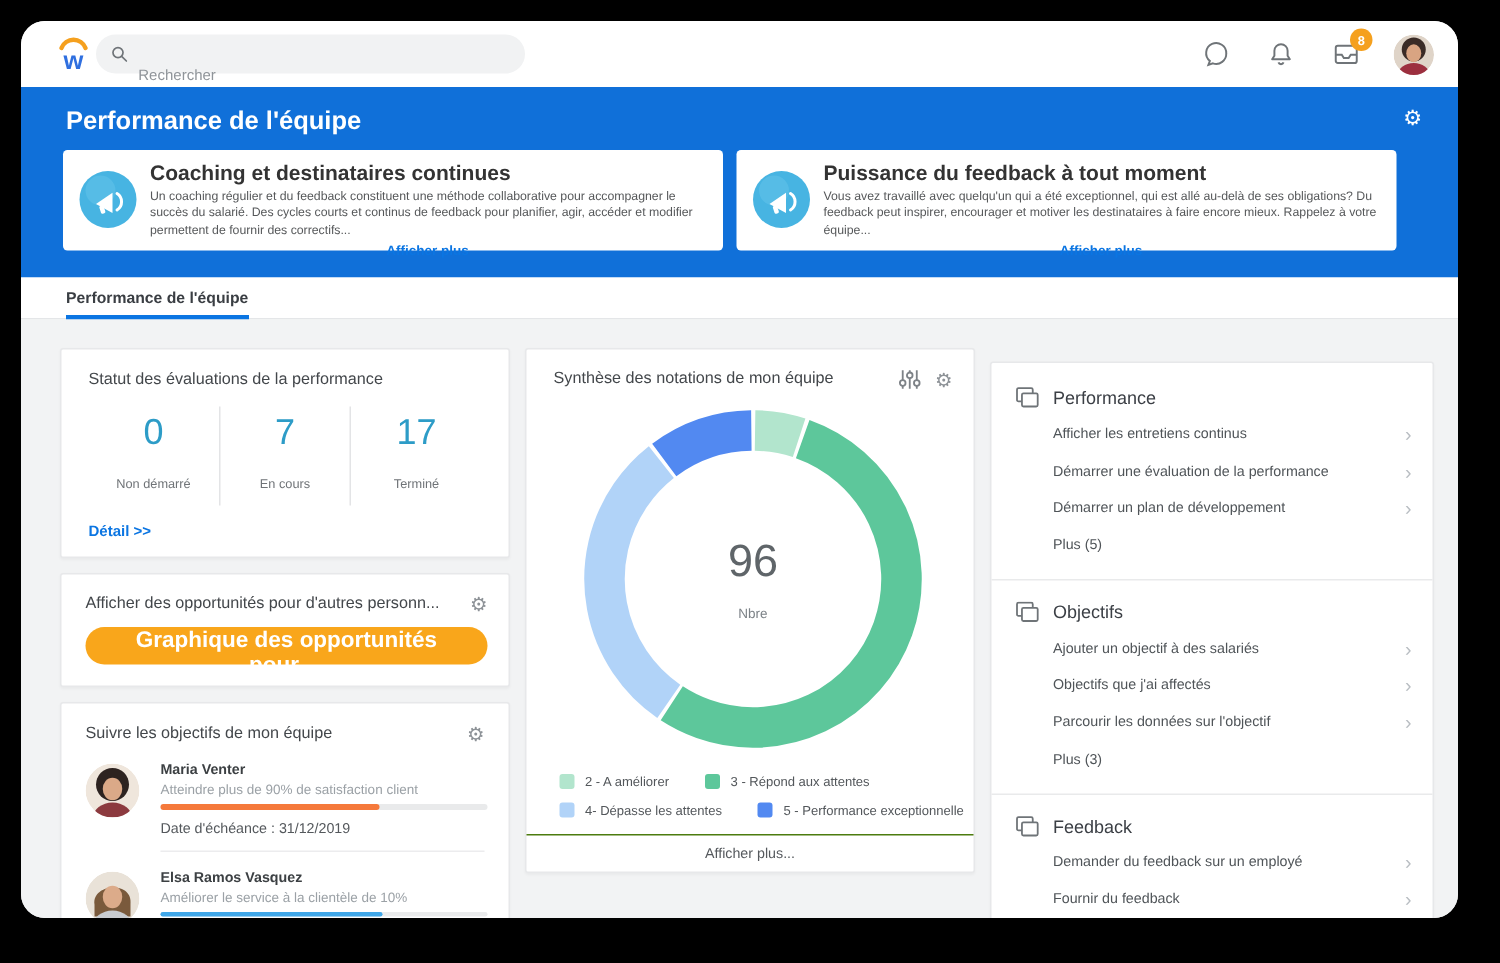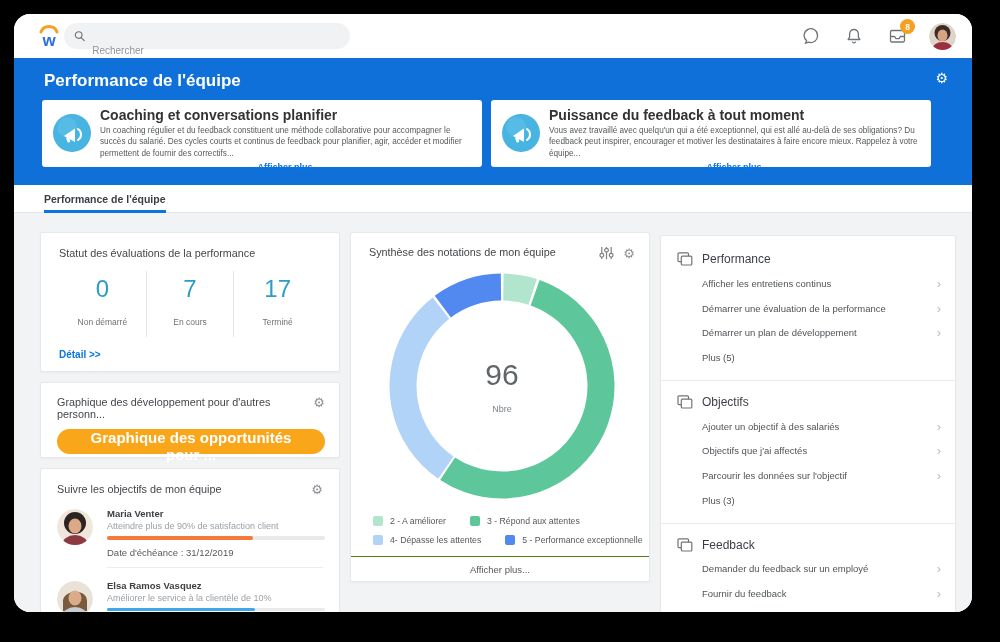--- a/index.html
+++ b/index.html
@@ -79,21 +79,21 @@
   .donut-num{ font-size:30px; color:#5f6569; }
   .donut-sub{ font-size:9px; color:#7c8287; margin-top:12px; }
   .legend{ display:flex; flex-wrap:wrap; column-gap:24px; row-gap:9px; margin:10px 0 0 4px; width:272px; }
   .legend-item{ display:flex; align-items:center; gap:7px; }
   .legend-sq{ width:10px; height:10px; border-radius:2px; }
   .legend-label{ font-size:8.7px; color:#53575b; }
   .chart-footer{ border-top:1px solid #4d7c0f; margin:11px -14px 0 -18px; padding:7px 0; text-align:center;
                  font-size:9.5px; color:#55595d; cursor:pointer; }
 
   
-  .card-actions{ left:646px; top:22px; width:296px; height:396px; padding:4px 0 0; }
+  .card-actions{ left:646px; top:28px; width:296px; height:396px; padding:4px 0 0; }
   .section{ padding:12px 0 8px; }
   .sec-head{ display:flex; align-items:center; gap:9px; padding:0 16px; margin-bottom:5px; }
   .sec-title{ font-size:12px; color:#3b3f45; }
   .action-item{ height:24.7px; display:flex; align-items:center; justify-content:space-between;
                 padding:0 14px 0 41px; cursor:pointer; }
   .action-label{ font-size:9.5px; color:#4f5458; }
   .chev{ color:#b9bec3; font-size:13px; line-height:1; }
   .sec-divider{ border:none; border-top:1px solid #e9eaeb; margin:2px 0; }
 </style>
 </head>
@@ -149,21 +149,21 @@
     <div class="banner-cards">
 
       <div class="bcard">
         <svg class="mega" width="40" height="40" viewBox="0 0 40 40">
           <circle cx="20" cy="20" r="19" fill="#47b4e2"></circle>
           <circle cx="15" cy="14" r="10" fill="#63c3ea" opacity="0.55"></circle>
           <path d="M12 23 L23 15.5 L23 29 Z" fill="#fff"></path>
           <rect x="14.5" y="24" width="3" height="5.5" rx="1" fill="#fff" transform="rotate(-18 16 26)"></rect>
           <path d="M26 16 a6.5 6.5 0 0 1 0 11" fill="none" stroke="#fff" stroke-width="2" stroke-linecap="round"></path>
         </svg>
-        <h2>Coaching et conversations planifier</h2>
+        <h2>Coaching et destinataires continues</h2>
         <p>Un coaching régulier et du feedback constituent une méthode collaborative pour accompagner le succès du salarié. Des cycles courts et continus de feedback pour planifier, agir, accéder et modifier permettent de fournir des correctifs...</p>
         <a class="more">Afficher plus</a>
       </div>
 
       <div class="bcard">
         <svg class="mega" width="40" height="40" viewBox="0 0 40 40">
           <circle cx="20" cy="20" r="19" fill="#47b4e2"></circle>
           <circle cx="15" cy="14" r="10" fill="#63c3ea" opacity="0.55"></circle>
           <path d="M12 23 L23 15.5 L23 29 Z" fill="#fff"></path>
           <rect x="14.5" y="24" width="3" height="5.5" rx="1" fill="#fff" transform="rotate(-18 16 26)"></rect>
@@ -197,21 +197,21 @@
         <div class="stat">
           <div class="stat-value">17</div>
           <div class="stat-label">Terminé</div>
         </div>
       </div>
       <a class="detail-link">Détail &gt;&gt;</a>
     </div>
 
     <div class="card card-opp">
       <div class="opp-head">
-        <div class="card-title" style="max-width:255px;">Graphique des développement pour d'autres personn...</div>
+        <div class="card-title" style="max-width:255px;">Afficher des opportunités pour d'autres personn...</div>
         <span class="gear">⚙</span>
       </div>
       <button class="btn-orange">Graphique des opportunités pour ...</button>
     </div>
 
     <div class="card card-goals">
       <div class="goals-head">
         <div class="card-title">Suivre les objectifs de mon équipe</div>
         <span class="gear">⚙</span>
       </div>

